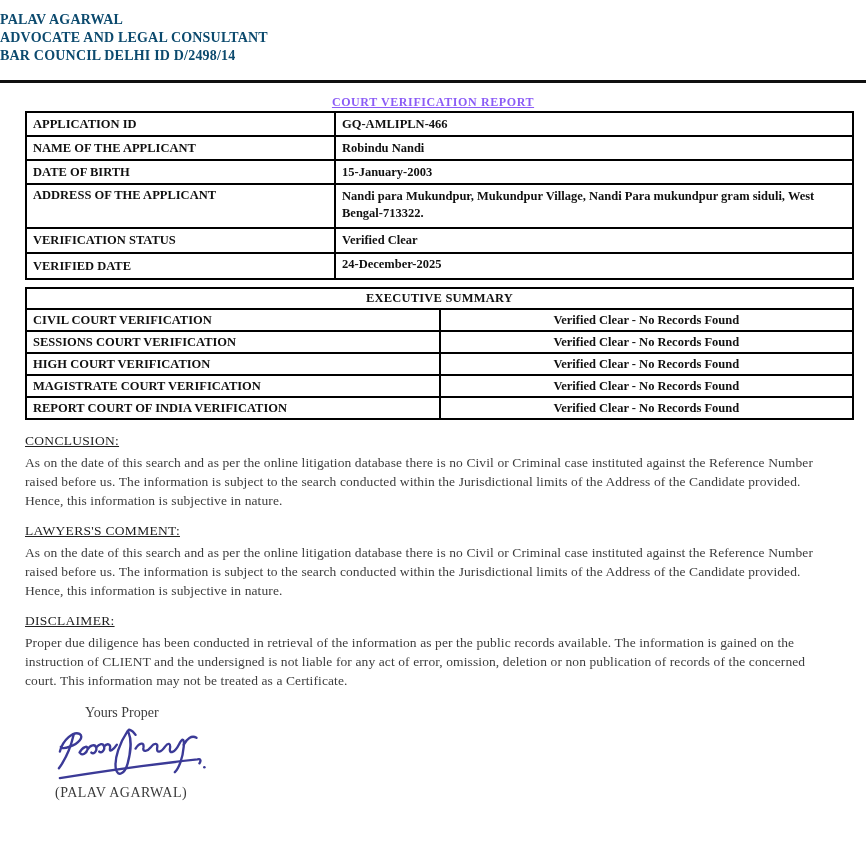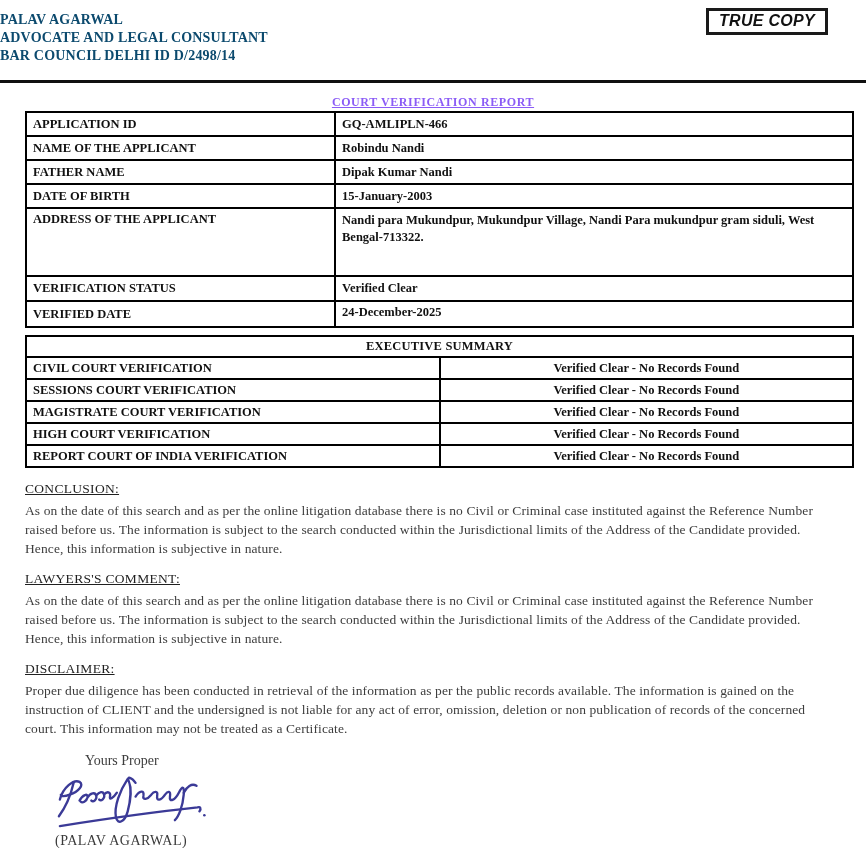--- a/index.html
+++ b/index.html
@@ -47,21 +47,21 @@
     border:2px solid #000;
     font-weight:bold;
     font-size:12.5px;
     color:#111;
     padding:2px 6px;
     vertical-align:middle;
     overflow:hidden;
   }
   .col-label { width:309px; }
   tr.r-std  td { height:24px; }
-  tr.r-addr td { height:68px; }
+  tr.r-addr td { height:44px; }
   tr.r-stat td { height:25px; }
   tr.r-date td { height:26px; }
   td.addr-val { vertical-align:top; padding-top:3px; line-height:17px; }
   td.date-val { vertical-align:top; padding-top:3px; }
   tr.s-head td { height:20px; text-align:center; letter-spacing:0.2px; }
   tr.s-row td { height:22px; }
   td.s-val { text-align:center; }
   
   .section-heading {
     margin:13px 0 4px 0;
@@ -75,21 +75,20 @@
   
   .salutation { margin:15px 0 0 60px; font-size:14px; color:#3d3d3d; }
   .signature-wrap { margin:2px 0 0 28px; height:64px; }
   .signatory { margin:-2px 0 0 30px; font-size:14px; color:#3a3a3a; letter-spacing:0.5px; }
 </style>
 </head>
 <body>
 
 <div class="page">
 
-  <div class="stamp">TRUE COPY</div>
 
   <div class="letterhead">
     <div>PALAV AGARWAL</div>
     <div>ADVOCATE AND LEGAL CONSULTANT</div>
     <div>BAR COUNCIL DELHI ID D/2498/14</div>
   </div>
 
   <div class="rule"></div>
 
   <div class="doc-title">
@@ -100,24 +99,20 @@
 
     <table class="details">
       <tbody>
           <tr class="r-std">
         <td class="col-label">APPLICATION ID</td>
         <td>GQ-AMLIPLN-466</td>
       </tr>
       <tr class="r-std">
         <td class="col-label">NAME OF THE APPLICANT</td>
         <td>Robindu Nandi</td>
-      </tr>
-      <tr class="r-std">
-        <td class="col-label">FATHER NAME</td>
-        <td>Dipak Kumar Nandi</td>
       </tr>
       <tr class="r-std">
         <td class="col-label">DATE OF BIRTH</td>
         <td>15-January-2003</td>
       </tr>
       <tr class="r-addr">
         <td class="col-label" style="vertical-align:top; padding-top:3px;">ADDRESS OF THE APPLICANT</td>
         <td class="addr-val">Nandi para Mukundpur, Mukundpur Village, Nandi Para mukundpur gram siduli, West Bengal-713322.</td>
       </tr>
       <tr class="r-stat">
@@ -138,25 +133,25 @@
       </tr>
       <tr class="s-row">
         <td class="col-label">CIVIL COURT VERIFICATION</td>
         <td class="s-val">Verified Clear - No Records Found</td>
       </tr>
       <tr class="s-row">
         <td class="col-label">SESSIONS COURT VERIFICATION</td>
         <td class="s-val">Verified Clear - No Records Found</td>
       </tr>
       <tr class="s-row">
-        <td class="col-label">MAGISTRATE COURT VERIFICATION</td>
+        <td class="col-label">HIGH COURT VERIFICATION</td>
         <td class="s-val">Verified Clear - No Records Found</td>
       </tr>
       <tr class="s-row">
-        <td class="col-label">HIGH COURT VERIFICATION</td>
+        <td class="col-label">MAGISTRATE COURT VERIFICATION</td>
         <td class="s-val">Verified Clear - No Records Found</td>
       </tr>
       <tr class="s-row">
         <td class="col-label">REPORT COURT OF INDIA VERIFICATION</td>
         <td class="s-val">Verified Clear - No Records Found</td>
       </tr>
     </tbody>
       </table>
 
     <div class="section">

